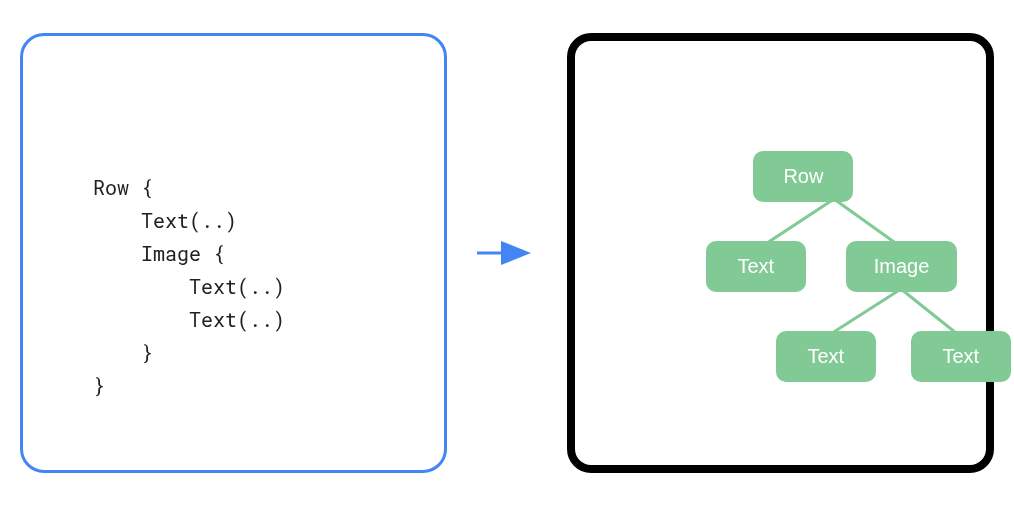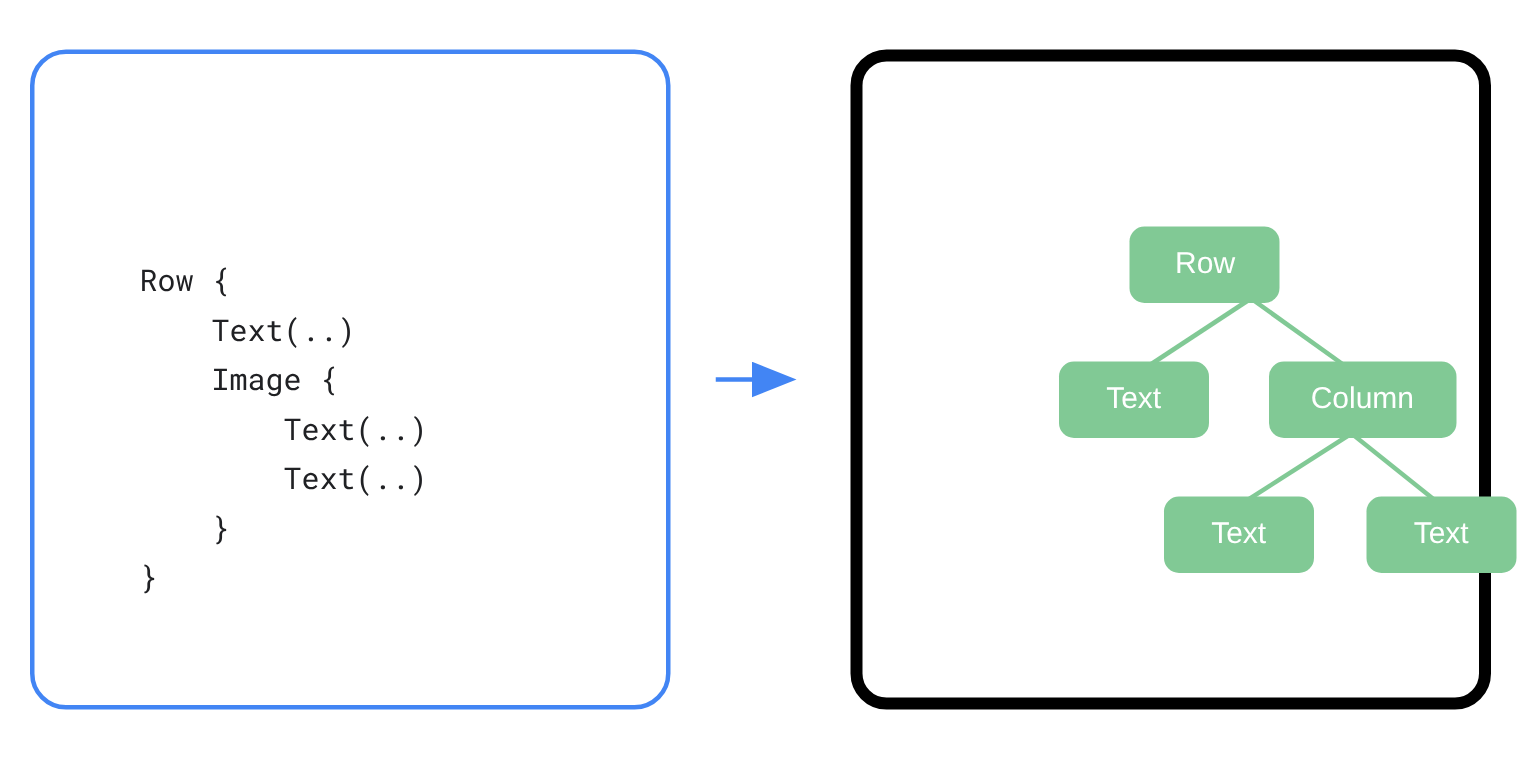--- a/index.html
+++ b/index.html
@@ -121,21 +121,21 @@
 
         <line x1="280" y1="248" x2="340" y2="296" stroke="#81c995" stroke-width="3"></line>
       </svg>
       <div class="node node-row">
         <span>Row</span>
       </div>
       <div class="node node-image">
         <span>Text</span>
       </div>
       <div class="node node-column">
-        <span>Column</span>
+        <span>Image</span>
       </div>
       <div class="node node-text1">
         <span>Text</span>
       </div>
       <div class="node node-text2">
         <span>Text</span>
       </div>
     </div>
   </div>
 </div>

